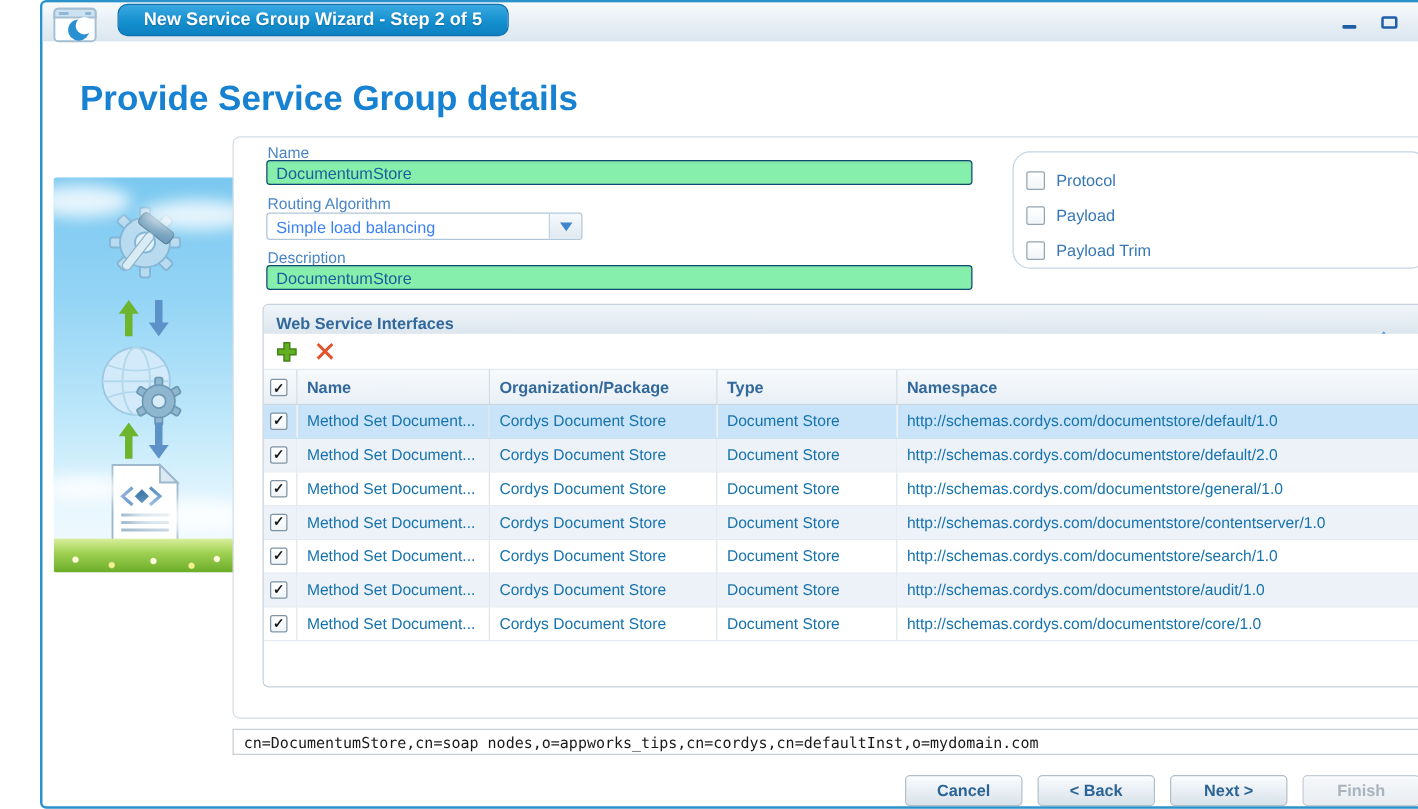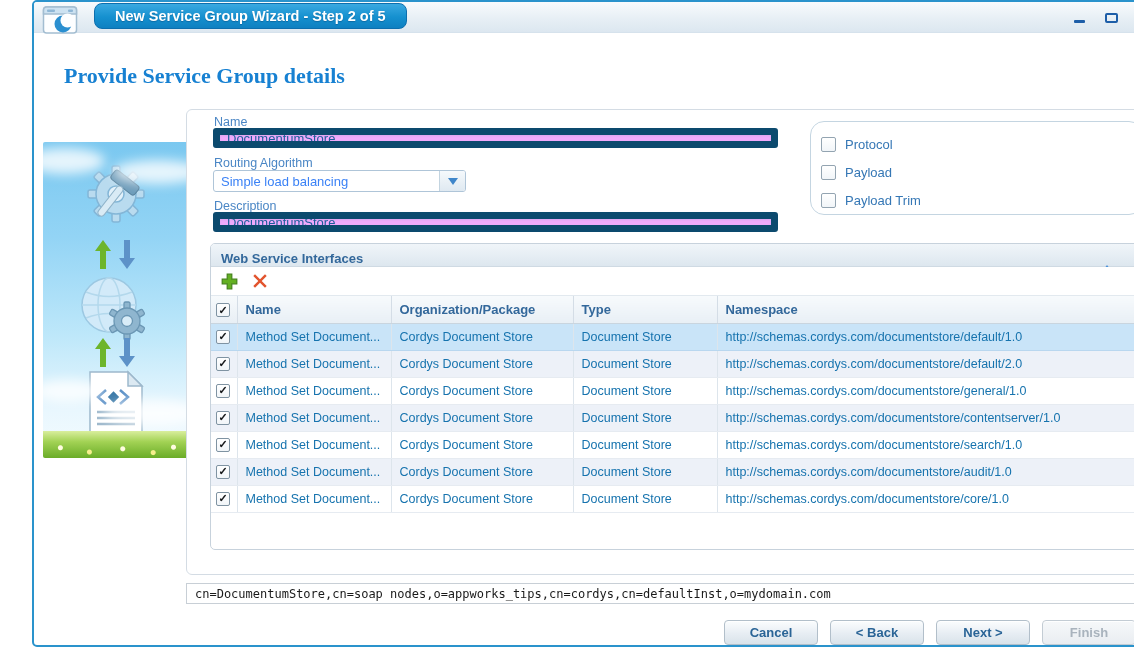--- a/index.html
+++ b/index.html
@@ -24,21 +24,21 @@
     border:1px solid #0d6fae; border-radius:8px;
     color:#ffffff; font-weight:bold; font-size:14.5px; text-shadow:0 1px 1px rgba(0,60,110,.4);
   }
   .win-controls { position:absolute; right:12px; top:9px; display:flex; gap:14px; align-items:center; }
   .wc { width:18px; height:14px; display:flex; align-items:center; justify-content:center; cursor:default; }
   .wc-min-bar { width:11px; height:3px; background:#1d5ea8; border-radius:1px; margin-top:6px; }
   .wc-max-box { width:13px; height:10px; border:2px solid #1d5ea8; border-radius:2px; }
   .wc-close-x { color:#1d5ea8; font-weight:900; font-size:15px; line-height:1; }
 
   
-  .heading { position:absolute; left:30px; top:61px; font-size:22px; font-weight:bold; color:#1781d2;font-family:Liberation Serif, serif; }
+  .heading { position:absolute; left:30px; top:61px; font-size:28px; font-weight:bold; color:#1781d2; }
 
   
   .side-art {
     position:absolute; left:9px; top:140px; width:145px; height:316px; overflow:hidden;
     background:linear-gradient(180deg,#7ac8f0 0%,#93d4f5 30%,#bfe8fa 62%,#e9f7fe 85%,#f4fbff 100%);
     border-radius:2px;
   }
   .cloud { position:absolute; background:rgba(255,255,255,.8); border-radius:50%; filter:blur(6px); }
   .grass {
     position:absolute; left:0; right:0; bottom:0; height:27px;
@@ -51,22 +51,22 @@
       linear-gradient(180deg,#d9ee9d 0%,#a2d254 40%,#6aac28 100%);
   }
 
   
   .main-panel {
     position:absolute; left:152px; top:107px; width:970px; height:466px;
     border:1px solid #d4dce4; border-radius:6px; background:#ffffff;padding-left:12px;
   }
   .lbl { position:absolute; color:#4a86c5; font-size:12.5px; }
   .inp {
-    position:absolute; height:20px; border:7px solid #0c4a6e; border-radius:3px;
-    font:13px "Liberation Sans",sans-serif; color:#1c5e9b; padding:0 7px; background:#f0abfc;
+    position:absolute; height:20px; border:1px solid #0c4a6e; border-radius:3px;
+    font:13px "Liberation Sans",sans-serif; color:#1c5e9b; padding:0 7px; background:#86efac;
     box-shadow:inset 0 1px 2px rgba(120,150,175,.18); outline:none;
   }
   .dd {
     position:absolute; height:22px; display:flex; align-items:stretch;
     border:1px solid #afc5d8; border-radius:3px; background:#fff; overflow:hidden;
   }
   .dd-value { flex:1; display:flex; align-items:center; padding:0 7px; color:#3b82f6; font-size:13px; }
   .dd-btn {
     width:26px; display:flex; align-items:center; justify-content:center;
     background:linear-gradient(180deg,#f5f9fc 0%,#dfe9f1 100%); border-left:1px solid #c3d4e0;

